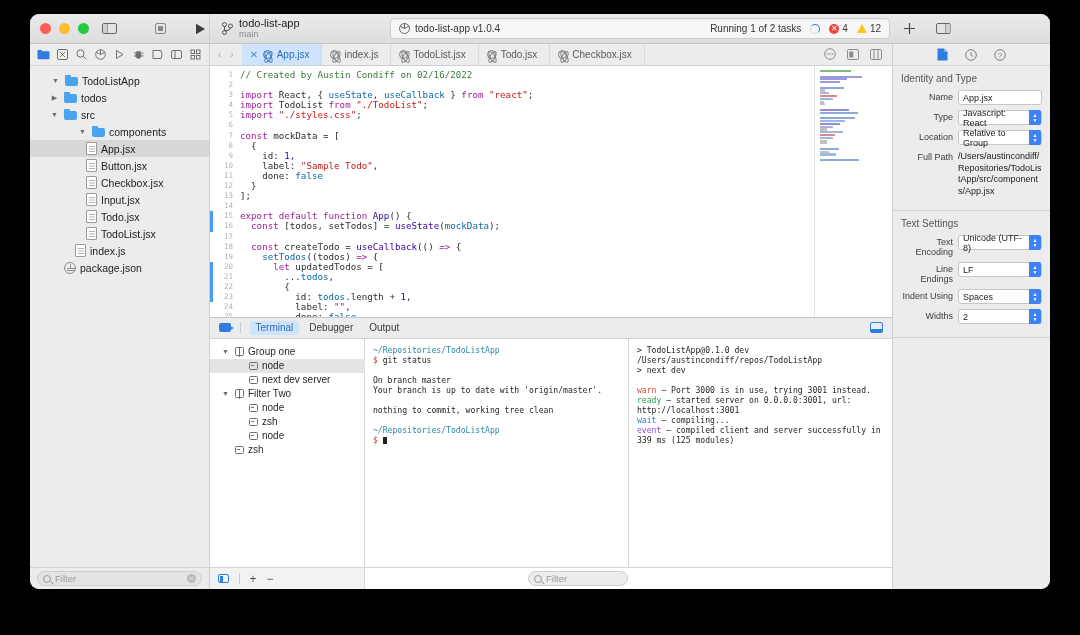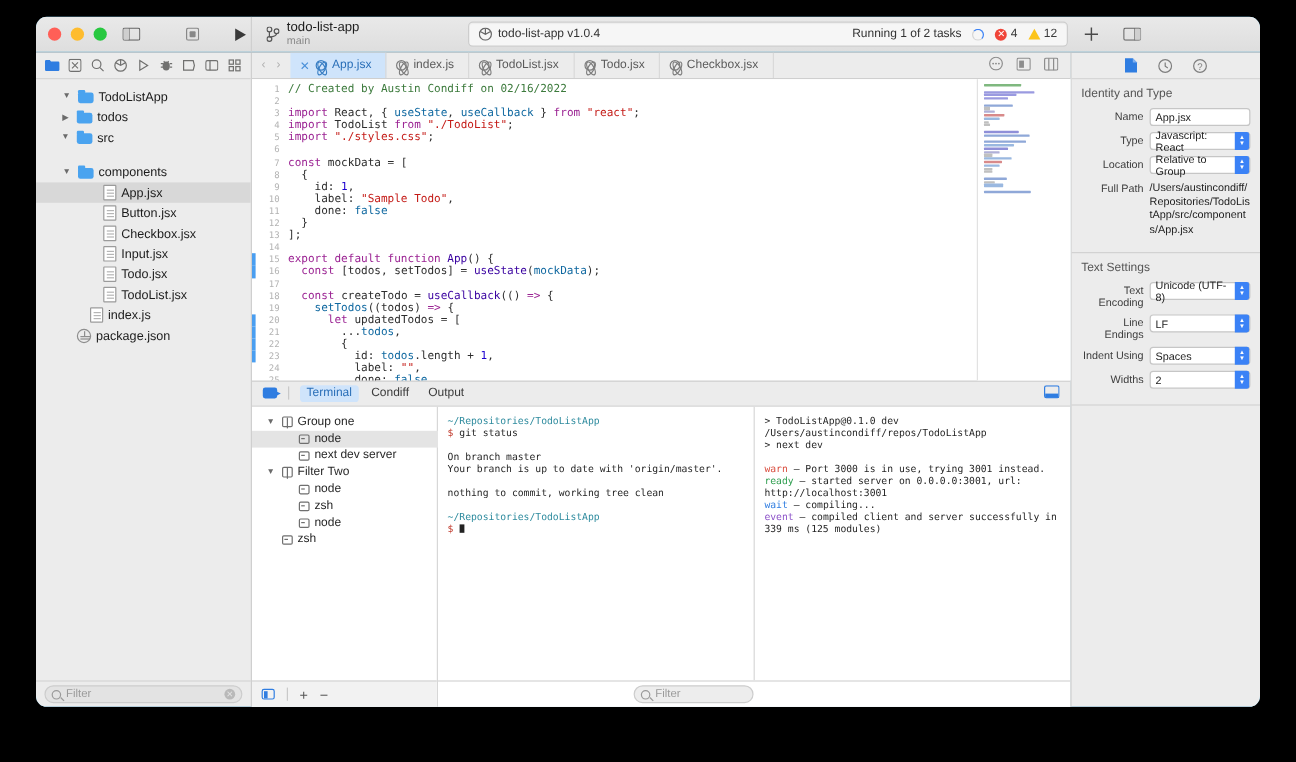--- a/index.html
+++ b/index.html
@@ -440,21 +440,21 @@
           <div class="row" style="padding-left: 19px;">
             <span class="tw">▶</span>
             <span class="folder"></span>
             <span>todos</span>
           </div>
           <div class="row" style="padding-left: 19px;">
             <span class="tw">▼</span>
             <span class="folder"></span>
             <span>src</span>
           </div>
-          <div class="row" style="padding-left: 20px; margin-top: 12px;">
+          <div class="row" style="padding-left: 47px;">
             <span class="tw">▼</span>
             <span class="folder"></span>
             <span>components</span>
           </div>
           <div class="row sel" style="padding-left: 41px;">
             <span class="tw"></span>
             <span class="fileicon"></span>
             <span>App.jsx</span>
           </div>
           <div class="row" style="padding-left: 41px;">
@@ -697,21 +697,21 @@
             <div class="mm-line" style="width: 0%; background: rgb(255, 255, 255);"></div>
             <div class="mm-line" style="width: 58%; background: rgb(143, 168, 216);"></div>
           </div>
       </div>
 
       <div class="debugbar">
         <span class="termglyph"></span>
         <span class="vdiv"></span>
         <div id="debug-tabs" style="display:flex;gap:4px;justify-content:center;">
             <div class="dbtab active">Terminal</div>
-            <div class="dbtab">Condiff</div>
+            <div class="dbtab">Debugger</div>
             <div class="dbtab">Output</div>
           </div>
         <span class="panel-right-icon">
           <svg width="13" height="11" viewBox="0 0 13 11">
               <rect x="0.5" y="0.5" width="12" height="10" rx="1.5" fill="none" stroke="#2f7de1"></rect>
               <rect x="1" y="7" width="11" height="3.5" fill="#2f7de1"></rect>
             </svg>
         </span>
       </div>
 

